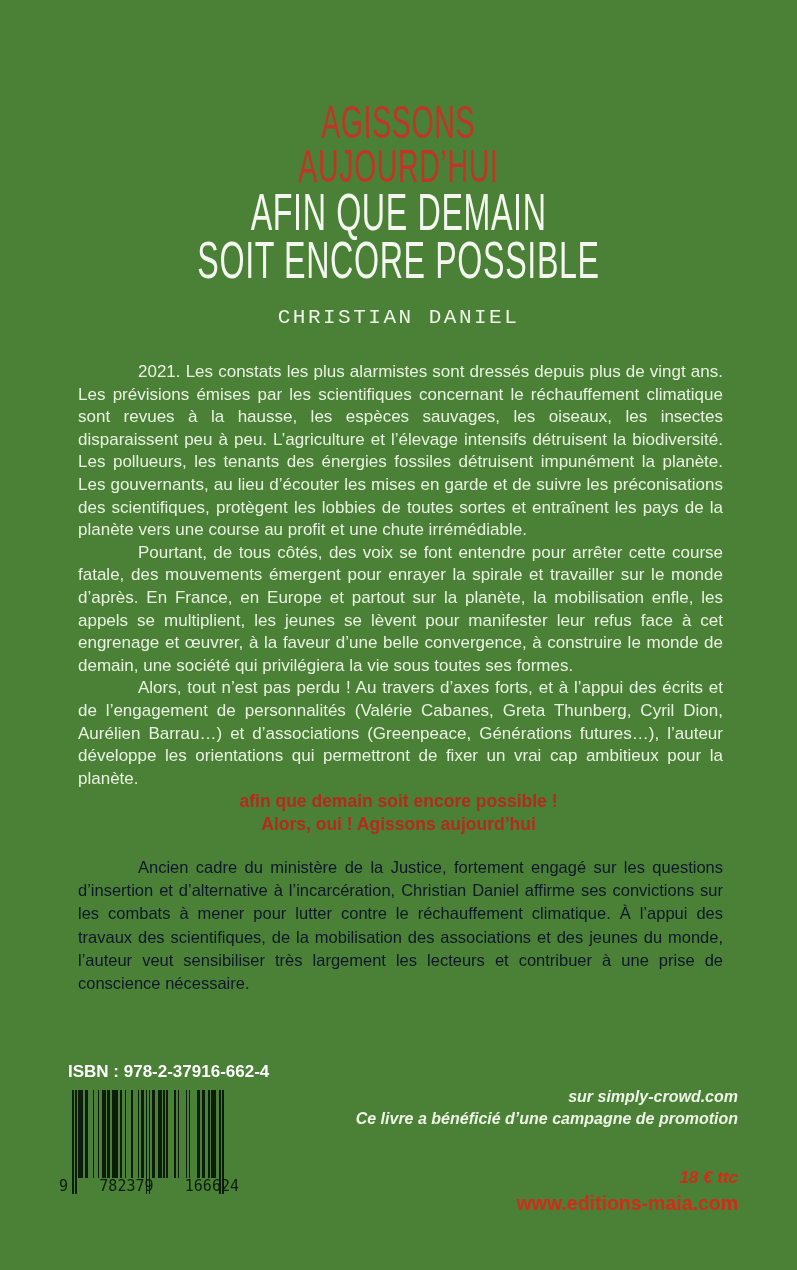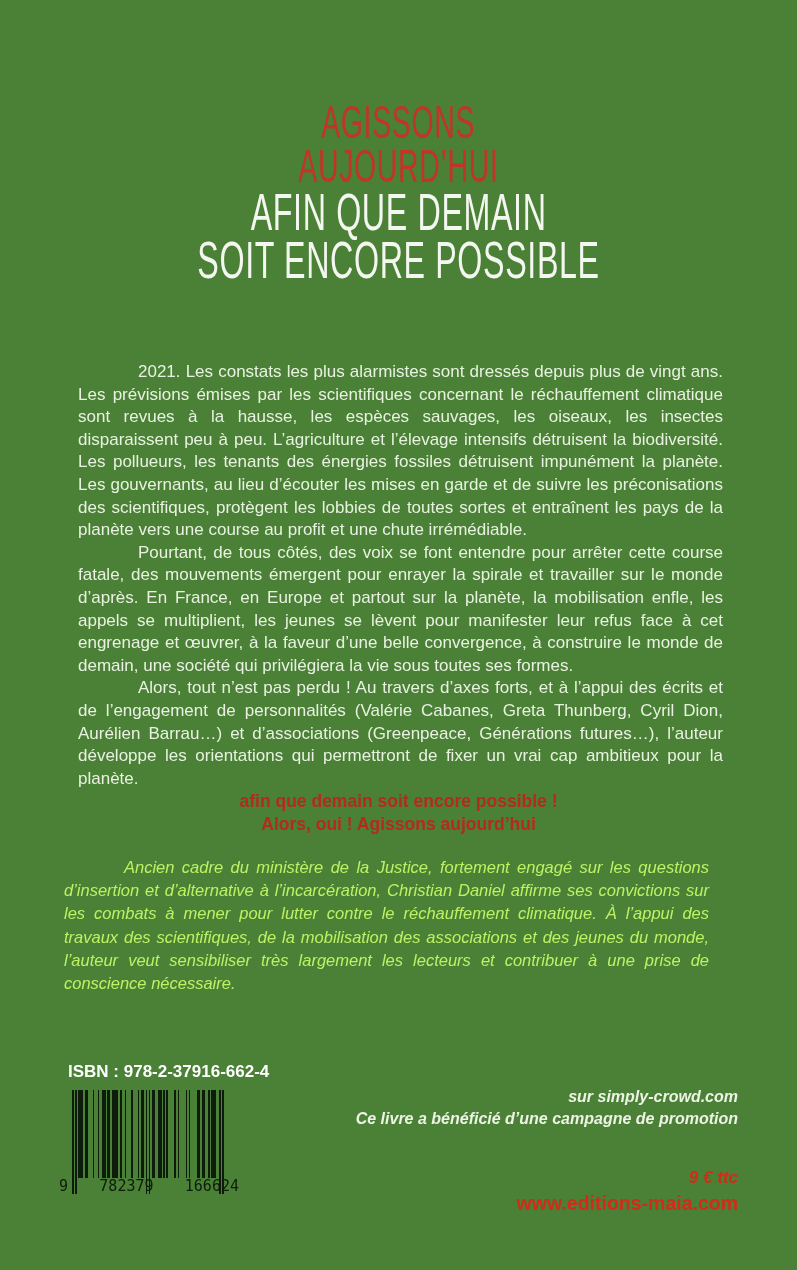--- a/index.html
+++ b/index.html
@@ -37,23 +37,23 @@
   .synopsis p{margin:0;text-indent:60px;}
 
   
   .cta{
     position:absolute;top:790px;left:0;width:797px;text-align:center;
     color:#b42b1c;font-weight:bold;font-size:17.5px;line-height:23px;
   }
 
   
   .bio{
-    position:absolute;top:856px;left:64px;width:645px;
-    color:#bef264;font-size:16.5px;line-height:23.2px;
-    font-style:italic;text-align:justify;
+    position:absolute;top:856px;left:78px;width:645px;
+    color:#0f172a;font-size:16.5px;line-height:23.2px;
+    text-align:justify;
   }
   .bio p{margin:0;text-indent:60px;}
 
   
   .isbn-label{
     position:absolute;top:1062px;left:68px;
     color:#ffffff;font-weight:bold;font-size:17px;
   }
   .barcode{position:absolute;top:1090px;left:72px;width:152px;height:110px;}
   #barcode-bars{position:relative;width:152px;height:104px;}
@@ -84,20 +84,21 @@
 </head>
 <body>
 
 <div class="cover">
 
   <div class="title-block">
     <div class="title-line title-red">AGISSONS</div>
     <div class="title-line title-red">AUJOURD’HUI</div>
     <div class="title-line title-white">AFIN QUE DEMAIN</div>
     <div class="title-line title-white">SOIT ENCORE POSSIBLE</div>
+    <div class="author-name">CHRISTIAN DANIEL</div>
   </div>
 
   <div class="synopsis">
     <p>2021. Les constats les plus alarmistes sont dressés depuis plus de vingt ans. Les prévisions émises par les scientifiques concernant le réchauffement climatique sont revues à la hausse, les espèces sauvages, les oiseaux, les insectes disparaissent peu à peu. L’agriculture et l’élevage intensifs détruisent la biodiversité. Les pollueurs, les tenants des énergies fossiles détruisent impunément la planète. Les gouvernants, au lieu d’écouter les mises en garde et de suivre les préconisations des scientifiques, protègent les lobbies de toutes sortes et entraînent les pays de la planète vers une course au profit et une chute irrémédiable.</p>
     <p>Pourtant, de tous côtés, des voix se font entendre pour arrêter cette course fatale, des mouvements émergent pour enrayer la spirale et travailler sur le monde d’après. En France, en Europe et partout sur la planète, la mobilisation enfle, les appels se multiplient, les jeunes se lèvent pour manifester leur refus face à cet engrenage et œuvrer, à la faveur d’une belle convergence, à construire le monde de demain, une société qui privilégiera la vie sous toutes ses formes.</p>
     <p>Alors, tout n’est pas perdu ! Au travers d’axes forts, et à l’appui des écrits et de l’engagement de personnalités (Valérie Cabanes, Greta Thunberg, Cyril Dion, Aurélien Barrau…) et d’associations (Greenpeace, Générations futures…), l’auteur développe les orientations qui permettront de fixer un vrai cap ambitieux pour la planète.</p>
   </div>
 
   <div class="cta">
     <div>afin que demain soit encore possible !</div>
@@ -162,16 +163,16 @@
       <span>782379</span>
       <span>166624</span>
     </div>
   </div>
 
   <div class="promo">
     <div>sur simply-crowd.com</div>
     <div>Ce livre a bénéficié d’une campagne de promotion</div>
   </div>
 
-  <div class="price">9 € ttc</div>
+  <div class="price">18 € ttc</div>
   <div class="website">www.editions-maia.com</div>
 
 </div>
 
 </body></html>

